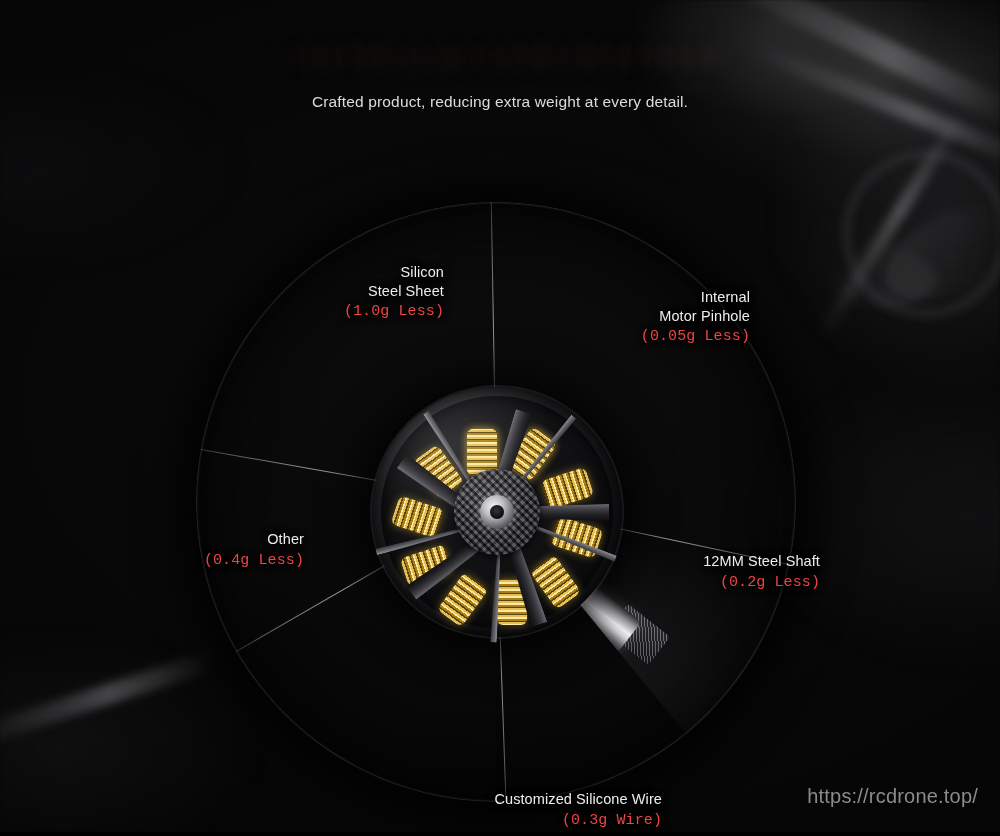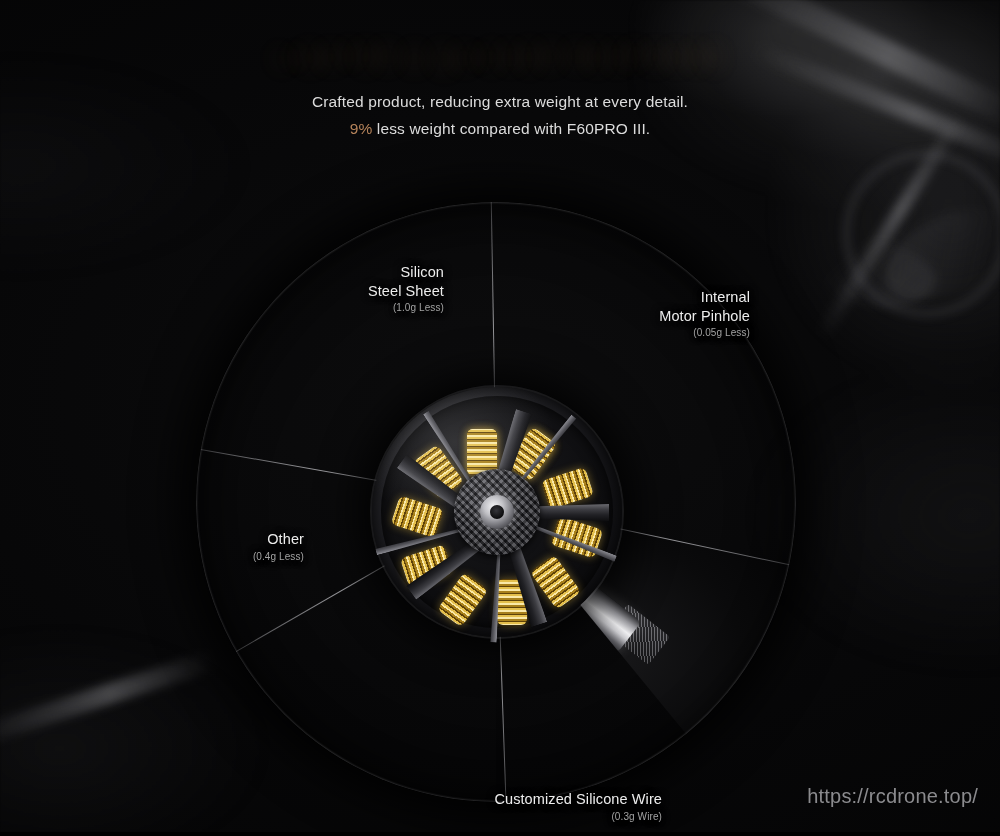--- a/index.html
+++ b/index.html
@@ -102,21 +102,21 @@
      box-shadow:0 0 9px rgba(235,235,240,.4);}
   .mt-shaft::after{content:"";position:absolute;left:10px;top:10px;width:14px;height:14px;border-radius:50%;
      background:radial-gradient(circle at 45% 40%, #333338 0%, #070708 78%);}
   .mt-gloss{position:absolute;inset:0;border-radius:50%;pointer-events:none;
      background:radial-gradient(58% 46% at 33% 22%, rgba(255,255,255,.13) 0%, transparent 70%);}
 
   
   .label{position:absolute;z-index:45;text-align:right;line-height:1.28;
      text-shadow:0 1px 4px rgba(0,0,0,.95),0 0 9px rgba(0,0,0,.8);}
   .label .lab-title{font-size:14.5px;color:#ededed;letter-spacing:.1px;white-space:pre-line;}
-  .label .lab-note{font-size:10px;color:#a3a3a3;margin-top:2px;letter-spacing:.1px;}
+  .label .lab-note{font-size:15px;color:#ef4444;margin-top:2px;letter-spacing:.1px;font-family:Liberation Mono, monospace;}
 
   
   #watermark{position:absolute;left:636px;top:633px;z-index:46;
      font-size:39px;color:rgba(156,156,160,.58);letter-spacing:.5px;}
   #url{position:absolute;right:22px;bottom:24px;z-index:46;
      font-size:20px;color:rgba(172,172,176,.80);letter-spacing:.2px;text-align:right;}
 </style>
 </head>
 <body>
 
@@ -129,21 +129,20 @@
   <div class="bg-strut" style="left:742px;top:96px;width:300px;height:18px;transform:rotate(22deg);"></div>
   <div class="bg-strut" style="left:760px;top:220px;width:260px;height:14px;transform:rotate(-58deg);"></div>
   <div class="bg-strut" style="left:-40px;top:690px;width:260px;height:20px;transform:rotate(-18deg);"></div>
   <div class="bg-ring" style="left:842px;top:150px;width:150px;height:150px;"></div>
   <div class="bg-prop" style="left:880px;top:214px;width:150px;height:78px;transform:rotate(-20deg);"></div>
   <div class="bg-prop" style="left:806px;top:238px;width:130px;height:66px;transform:rotate(196deg);"></div>
 
   <div class="head-wrap">
     <div class="title">LIGHTER &amp; QUICKER RESPONSE</div>
     <div class="sub1">Crafted product, reducing extra weight at every detail.</div>
-    <div class="sub2"><span class="accent-inline">9%</span><span> less weight compared with F60PRO III.</span></div>
   </div>
 
   <div id="circle">
 
     <div class="wedge" style="transform:rotate(190deg);clip-path:polygon(0 0,300px 0,300px 236px);">
       
     </div>
 
     <div class="wedge" style="transform:rotate(269deg);clip-path:polygon(0 0,300px 0,300px 300px,196px 300px);">
       
@@ -224,20 +223,24 @@
 Steel Sheet</div>
     <div class="lab-note">(1.0g Less)</div>
   </div>
 
   <div class="label" style="left:580px;top:288px;width:170px;">
     <div class="lab-title">Internal
 Motor Pinhole</div>
     <div class="lab-note">(0.05g Less)</div>
   </div>
 
+  <div class="label" style="left:640px;top:552px;width:180px;">
+    <div class="lab-title">12MM Steel Shaft</div>
+    <div class="lab-note">(0.2g Less)</div>
+  </div>
 
   <div class="label" style="left:450px;top:790px;width:212px;">
     <div class="lab-title">Customized Silicone Wire</div>
     <div class="lab-note">(0.3g Wire)</div>
   </div>
 
   <div class="label" style="left:180px;top:530px;width:124px;">
     <div class="lab-title">Other</div>
     <div class="lab-note">(0.4g Less)</div>
   </div>

